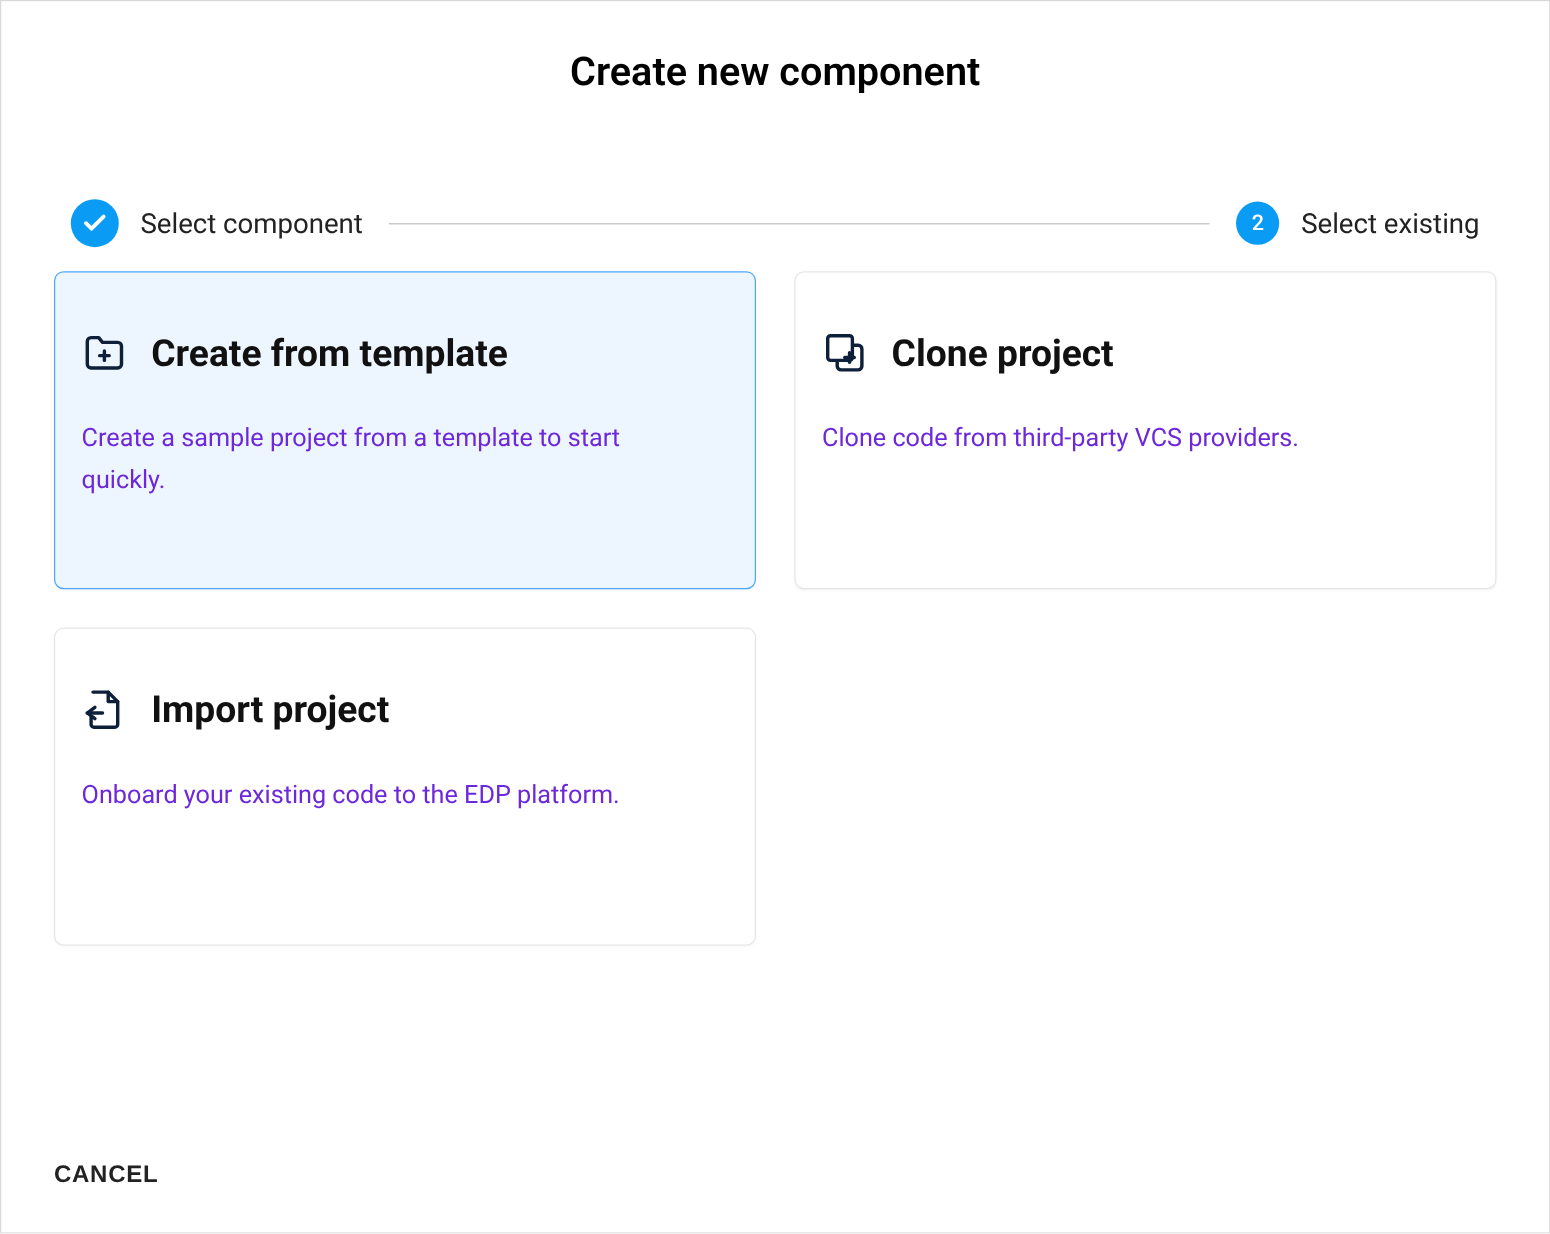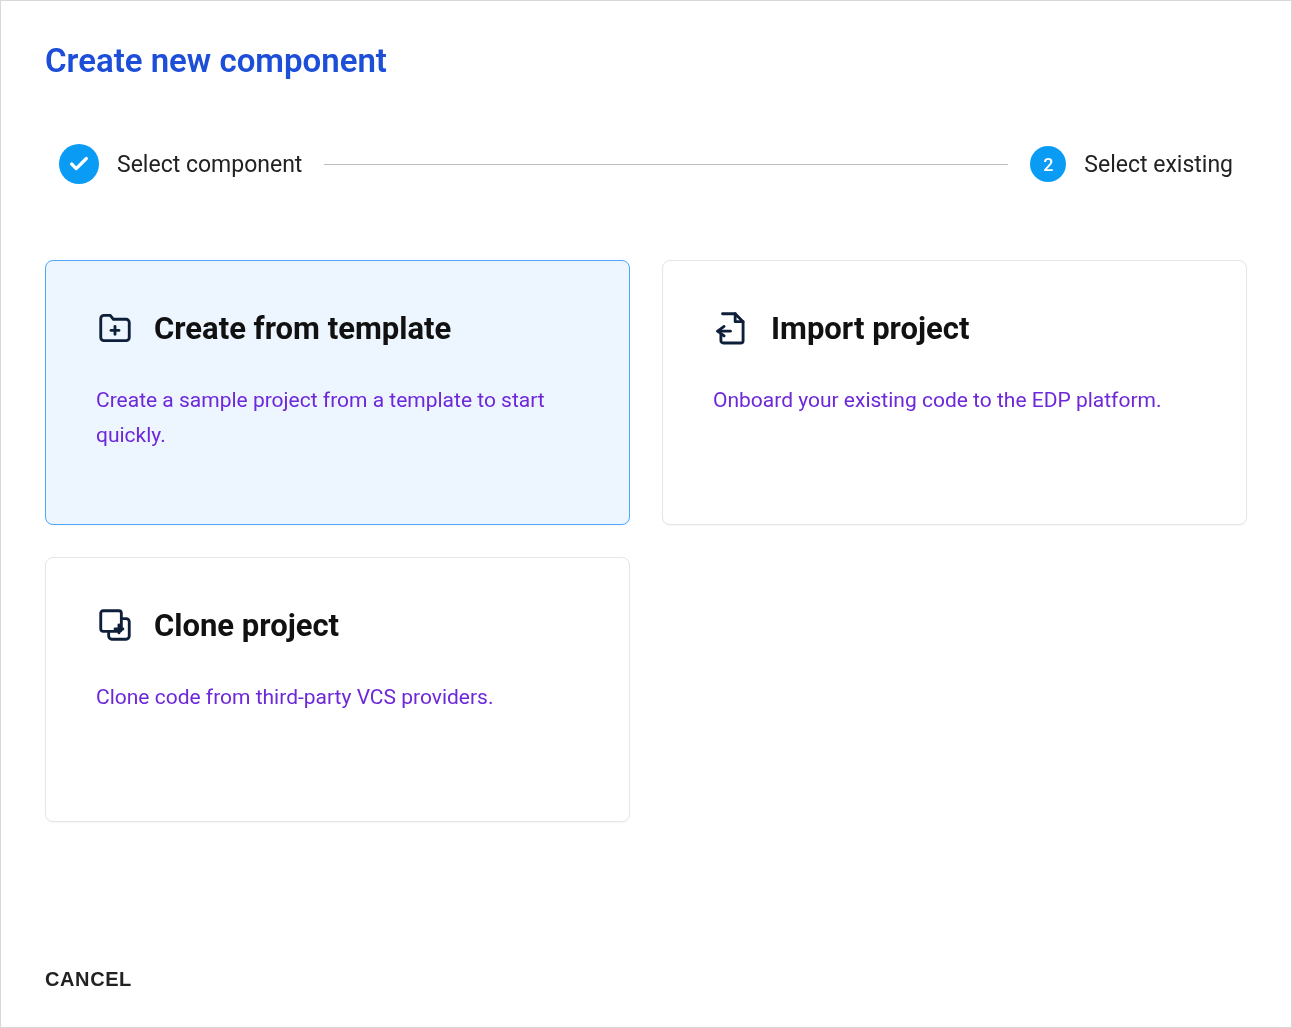--- a/index.html
+++ b/index.html
@@ -18,27 +18,28 @@
       border: 1px solid #d8d8d8;
       width: 100%;
       height: 100%;
       padding: 40px 44px 36px 44px;
       display: flex;
       flex-direction: column;
     }
     .dialog-title {
       font-size: 33px;
       font-weight: 600;
-      color: #1d4ed8;
-      margin-bottom: 64px;
+      color: #000000;
+      margin-bottom: 86px;
+      text-align: center;
     }
     .stepper {
       display: flex;
       align-items: center;
-      margin-bottom: 76px;
+      margin-bottom: 20px;
       padding: 0 14px 0 14px;
     }
     .step {
       display: flex;
       align-items: center;
       gap: 18px;
     }
     .step-circle {
       width: 40px;
       height: 40px;
@@ -74,21 +75,21 @@
     .cards {
       display: grid;
       grid-template-columns: 1fr 1fr;
       gap: 32px;
       flex: 1;
       align-content: start;
     }
     .card {
       border: 1px solid #e6e6e6;
       border-radius: 8px;
-      padding: 48px 46px 48px 50px;
+      padding: 48px 46px 48px 22px;
       background: #fff;
       cursor: pointer;
       box-shadow: 0 1px 2px rgba(0,0,0,0.04);
       min-height: 265px;
     }
     .card.selected {
       border: 1px solid #4ea6ff;
       background: #edf5ff;
     }
     .card-header {
@@ -177,50 +178,50 @@
         <span class="card-icon">
           <svg viewBox="0 0 24 24" fill="none" stroke="currentColor" stroke-width="1.8" stroke-linecap="round" stroke-linejoin="round">
             <path d="M3 6a2 2 0 0 1 2-2h4l2 2.5h8a2 2 0 0 1 2 2V18a2 2 0 0 1-2 2H5a2 2 0 0 1-2-2V6z"></path>
             <line x1="12" y1="11" x2="12" y2="16"></line>
             <line x1="9.5" y1="13.5" x2="14.5" y2="13.5"></line>
           </svg>
         </span>
         <h2 class="card-title">Create from template</h2>
       </div>
       <p class="card-desc">Create a sample project from a template to start quickly.</p>
+    </div>
+
+    <div class="card">
+      <div class="card-header">
+        <span class="card-icon">
+          <svg viewBox="0 0 24 24" fill="none" stroke="currentColor" stroke-width="1.8" stroke-linecap="round" stroke-linejoin="round">
+            <rect x="3" y="3" width="13" height="13" rx="1.5"></rect>
+            <path d="M8 17v2a2 2 0 0 0 2 2h9a2 2 0 0 0 2-2v-9a2 2 0 0 0-2-2h-2"></path>
+            <line x1="14.5" y1="12" x2="14.5" y2="17"></line>
+            <line x1="12" y1="14.5" x2="17" y2="14.5"></line>
+          </svg>
+        </span>
+        <h2 class="card-title">Clone project</h2>
+      </div>
+      <p class="card-desc">Clone code from third-party VCS providers.</p>
     </div>
 
     <div class="card">
       <div class="card-header">
         <span class="card-icon">
           <svg viewBox="0 0 24 24" fill="none" stroke="currentColor" stroke-width="1.8" stroke-linecap="round" stroke-linejoin="round">
             <path d="M6 3h8l5 5v12a1.5 1.5 0 0 1-1.5 1.5h-11A1.5 1.5 0 0 1 5 20v-4"></path>
             <path d="M14 3v5h5"></path>
             <path d="M3 14h8"></path>
             <path d="M7 11l-4 3 4 3"></path>
           </svg>
         </span>
         <h2 class="card-title">Import project</h2>
       </div>
       <p class="card-desc">Onboard your existing code to the EDP platform.</p>
     </div>
 
-    <div class="card">
-      <div class="card-header">
-        <span class="card-icon">
-          <svg viewBox="0 0 24 24" fill="none" stroke="currentColor" stroke-width="1.8" stroke-linecap="round" stroke-linejoin="round">
-            <rect x="3" y="3" width="13" height="13" rx="1.5"></rect>
-            <path d="M8 17v2a2 2 0 0 0 2 2h9a2 2 0 0 0 2-2v-9a2 2 0 0 0-2-2h-2"></path>
-            <line x1="14.5" y1="12" x2="14.5" y2="17"></line>
-            <line x1="12" y1="14.5" x2="17" y2="14.5"></line>
-          </svg>
-        </span>
-        <h2 class="card-title">Clone project</h2>
-      </div>
-      <p class="card-desc">Clone code from third-party VCS providers.</p>
-    </div>
-
   </div>
 
   <div class="footer">
     <button class="btn-text">CANCEL</button>
   </div>
 </div>
 
 </body></html>

